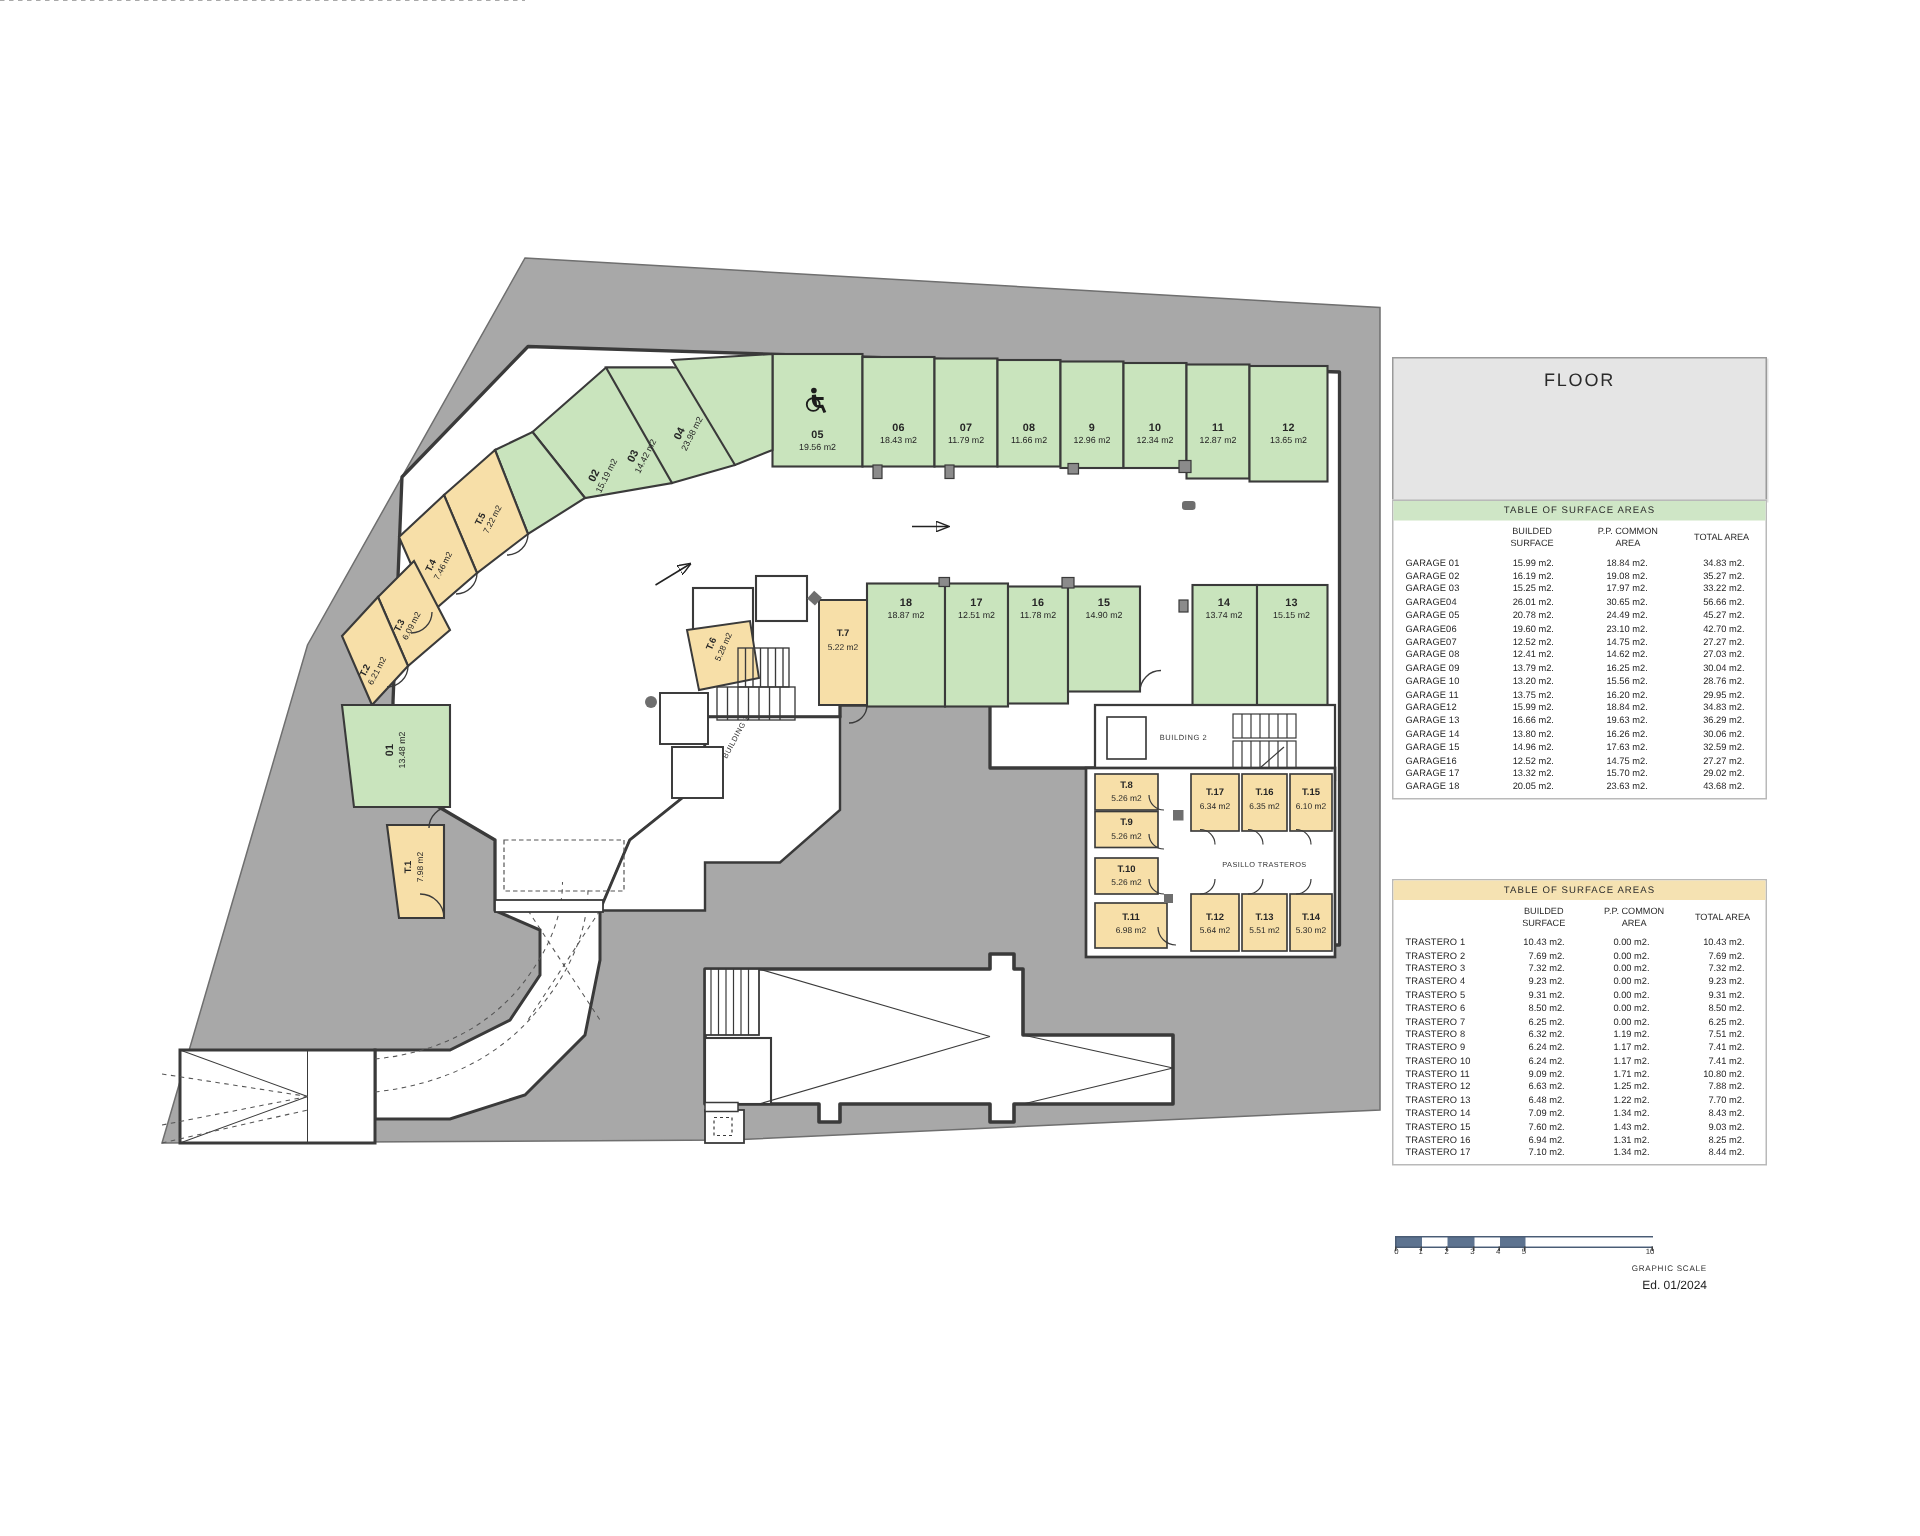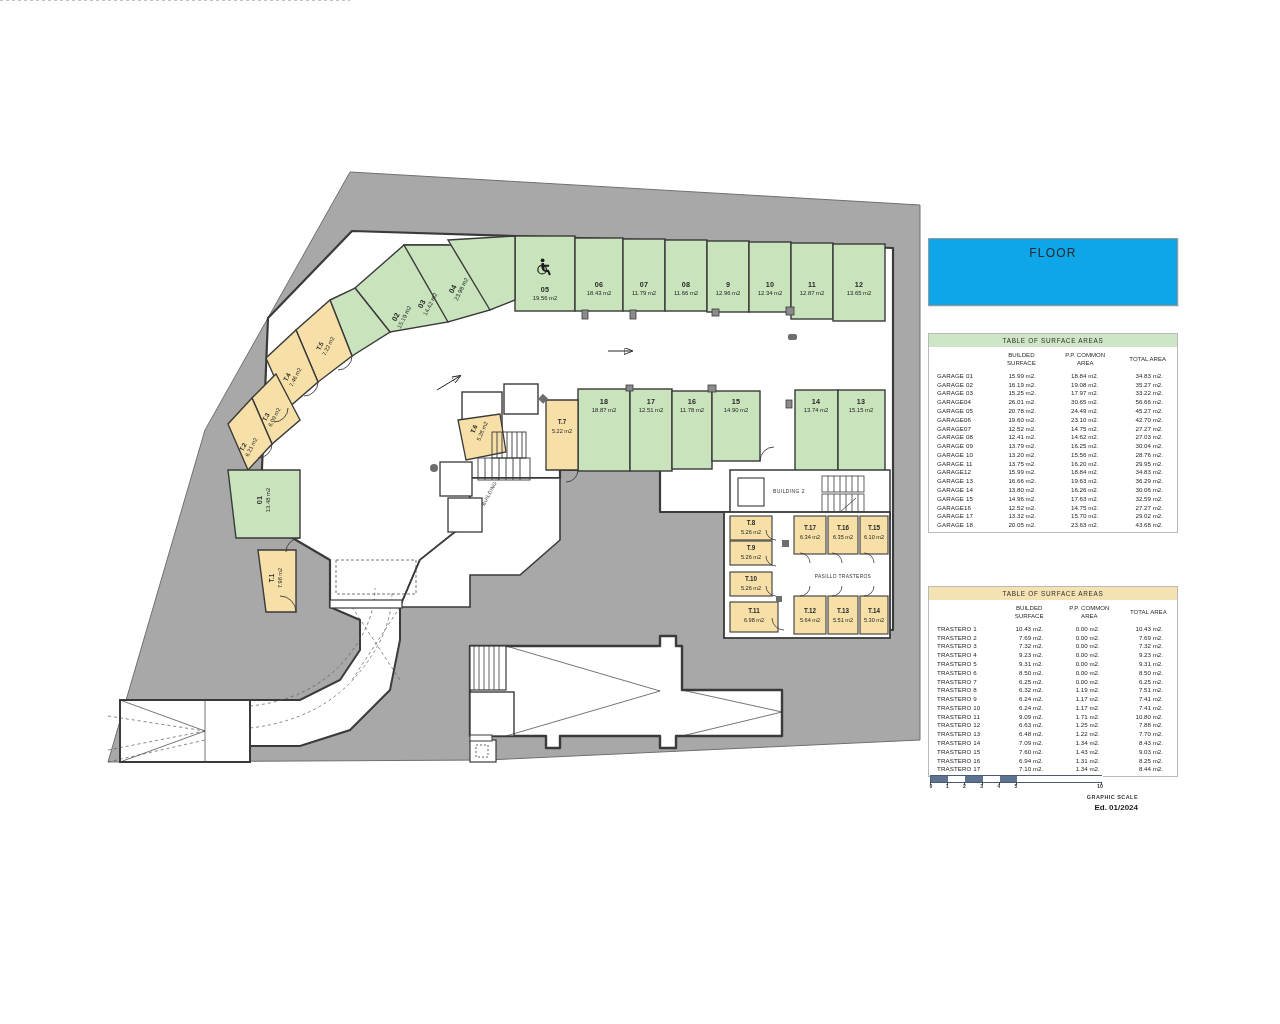--- a/index.html
+++ b/index.html
@@ -14,22 +14,22 @@
   .lbl-id{font-size:7.2px;font-weight:700;letter-spacing:.2px;}
   .lbl-ar{font-size:5.9px;}
   .lbl-tid{font-size:6.3px;font-weight:700;}
   .lbl-tar{font-size:5.6px;}
   .lbl-bld{font-size:5px;fill:#333;letter-spacing:.4px;}
   .lbl-pas{font-size:4.9px;fill:#333;letter-spacing:.3px;}
 
   
   #panel{position:absolute;left:928px;top:0;width:352px;height:1024px;}
 
-  .titlebox{position:absolute;left:0px;top:238px;width:250px;height:68px;
-            border:1px solid #9a9a9a;background:#0ea5e9;box-sizing:border-box;
+  .titlebox{position:absolute;left:0px;top:238px;width:250px;height:96px;
+            border:1px solid #9a9a9a;background:#e5e5e5;box-sizing:border-box;
             box-shadow:1px 1px 0 rgba(0,0,0,.12);}
   .titlebox .floor{text-align:center;font-size:12px;letter-spacing:1.2px;
             color:#2a2a2a;margin-top:7px;font-weight:400;}
   .titlebox .name{text-align:center;font-size:37px;line-height:40px;
             color:#101010;font-weight:400;letter-spacing:-0.5px;margin-top:-2px;}
 
   .tblwrap{position:absolute;left:0px;width:250px;border:1px solid #b9b9b9;
            background:#fff;box-sizing:border-box;}
   #tbl-garage{top:333px;}
   #tbl-trastero{top:586px;}
@@ -45,21 +45,21 @@
   table.areas th.c1{text-align:left;padding-left:8px;}
   table.areas td{font-size:6.2px;color:#262626;padding:0.9px 2px;
            text-align:right;white-space:nowrap;}
   table.areas td.c1{text-align:left;padding-left:8px;letter-spacing:.1px;}
   table.areas td.c2{padding-right:16px;}
   table.areas td.c3{padding-right:20px;}
   table.areas td.c4{padding-right:14px;}
   table.areas tbody tr:last-child td{padding-bottom:4px;}
 
   
-  #scalewrap{position:absolute;left:2px;top:775px;width:250px;font-weight:bold;}
+  #scalewrap{position:absolute;left:2px;top:824px;width:250px;}
   .scalebar{position:relative;height:8px;width:172px;margin-left:0px;
             border:1px solid #4a5c74;background:#5d7390;box-sizing:border-box;}
   .scalebar .seg{position:absolute;top:0;bottom:0;background:#ffffff;}
   .scale-ticks{position:relative;height:9px;width:172px;}
   .scale-ticks span{position:absolute;top:0;font-size:5.2px;color:#333;
             transform:translateX(-50%);}
   .scale-ticks i{position:absolute;top:-1px;width:1px;height:3px;background:#444;}
   .scalecap{text-align:right;width:208px;font-size:5.4px;letter-spacing:.5px;
             color:#333;margin-top:2px;}
   .edcap{text-align:right;width:208px;font-size:8px;color:#1d1d1d;margin-top:3px;}

